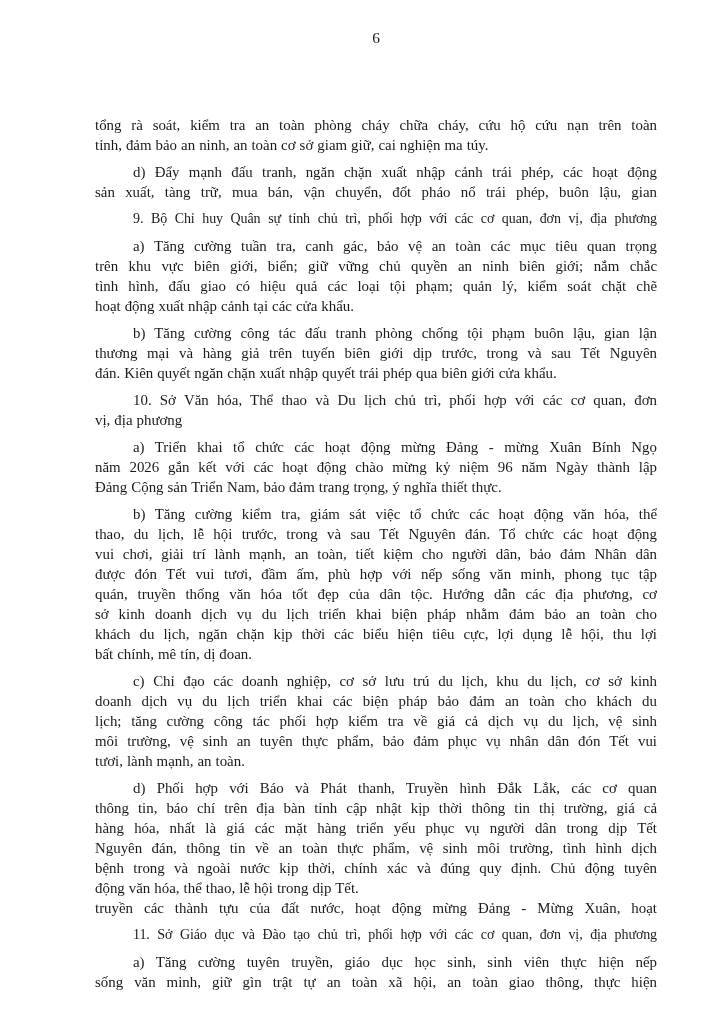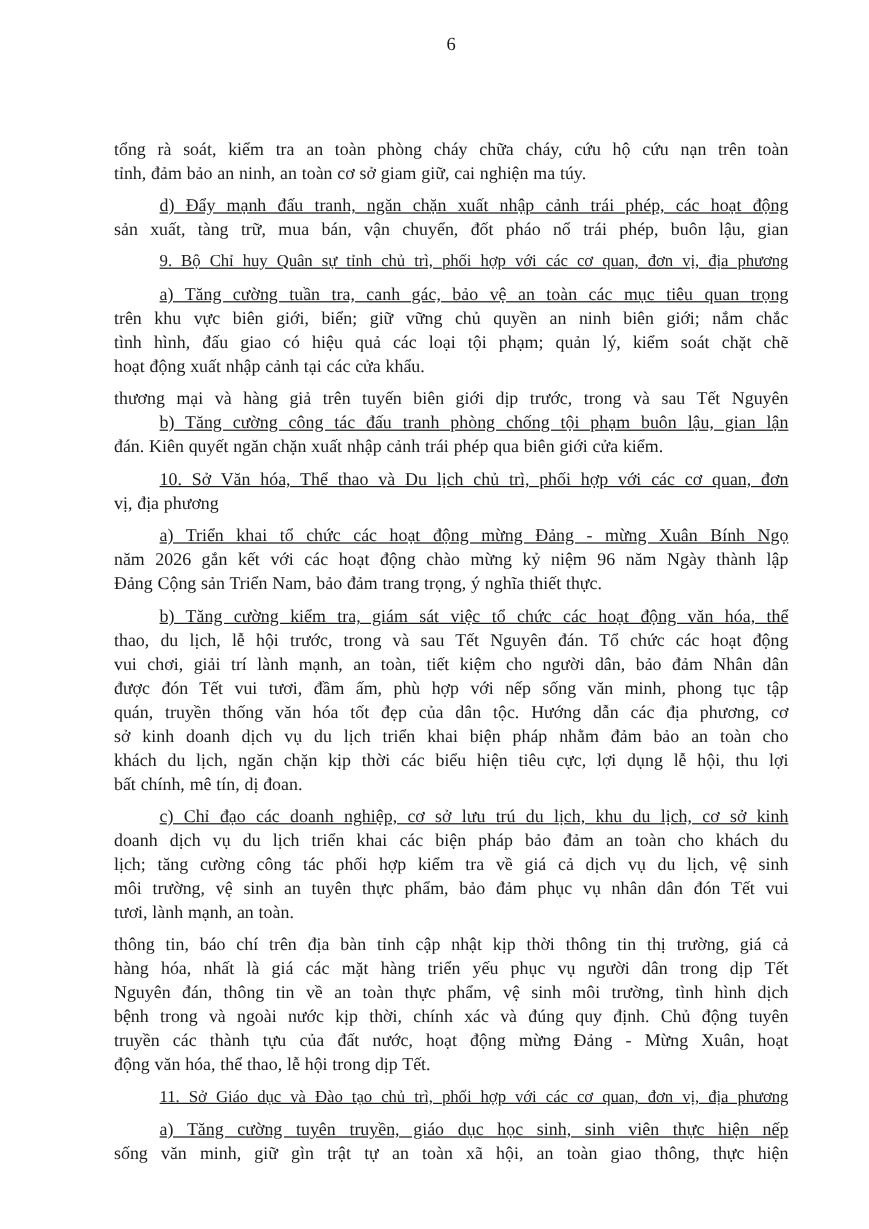--- a/index.html
+++ b/index.html
@@ -44,21 +44,20 @@
     height: 20px;
     text-align: justify;
     text-align-last: justify;
     word-spacing: 0.02em;
   }
   .line.last {
     text-align-last: left;
   }
   .line.indent {
     text-indent: 38px;
-    text-decoration: underline;
   }
   .paragraph.compact .line {
     font-size: 14px;
     letter-spacing: -0.1px;
   }
 </style>
 </head>
 <body>
 
 <div class="page">
@@ -75,23 +74,23 @@
       <div class="paragraph compact">
         <div class="line indent">9. Bộ Chỉ huy Quân sự tỉnh chủ trì, phối hợp với các cơ quan, đơn vị, địa phương</div>
       </div>
       <div class="paragraph">
         <div class="line indent">a) Tăng cường tuần tra, canh gác, bảo vệ an toàn các mục tiêu quan trọng</div>
         <div class="line">trên khu vực biên giới, biển; giữ vững chủ quyền an ninh biên giới; nắm chắc</div>
         <div class="line">tình hình, đấu giao có hiệu quả các loại tội phạm; quản lý, kiểm soát chặt chẽ</div>
         <div class="line last">hoạt động xuất nhập cảnh tại các cửa khẩu.</div>
       </div>
       <div class="paragraph">
+        <div class="line indent">b) Tăng cường công tác đấu tranh phòng chống tội phạm buôn lậu, gian lận</div>
         <div class="line">thương mại và hàng giả trên tuyến biên giới dịp trước, trong và sau Tết Nguyên</div>
-        <div class="line indent">b) Tăng cường công tác đấu tranh phòng chống tội phạm buôn lậu, gian lận</div>
-        <div class="line last">đán. Kiên quyết ngăn chặn xuất nhập cảnh trái phép qua biên giới cửa kiểm.</div>
+        <div class="line last">đán. Kiên quyết ngăn chặn xuất nhập quyết trái phép qua biên giới cửa khẩu.</div>
       </div>
       <div class="paragraph">
         <div class="line indent">10. Sở Văn hóa, Thể thao và Du lịch chủ trì, phối hợp với các cơ quan, đơn</div>
         <div class="line last">vị, địa phương</div>
       </div>
       <div class="paragraph">
         <div class="line indent">a) Triển khai tổ chức các hoạt động mừng Đảng - mừng Xuân Bính Ngọ</div>
         <div class="line">năm 2026 gắn kết với các hoạt động chào mừng kỷ niệm 96 năm Ngày thành lập</div>
         <div class="line last">Đảng Cộng sản Triển Nam, bảo đảm trang trọng, ý nghĩa thiết thực.</div>
       </div>
@@ -106,26 +105,27 @@
         <div class="line last">bất chính, mê tín, dị đoan.</div>
       </div>
       <div class="paragraph">
         <div class="line indent">c) Chỉ đạo các doanh nghiệp, cơ sở lưu trú du lịch, khu du lịch, cơ sở kinh</div>
         <div class="line">doanh dịch vụ du lịch triển khai các biện pháp bảo đảm an toàn cho khách du</div>
         <div class="line">lịch; tăng cường công tác phối hợp kiểm tra về giá cả dịch vụ du lịch, vệ sinh</div>
         <div class="line">môi trường, vệ sinh an tuyên thực phẩm, bảo đảm phục vụ nhân dân đón Tết vui</div>
         <div class="line last">tươi, lành mạnh, an toàn.</div>
       </div>
       <div class="paragraph">
+        <div class="line indent">d) Phối hợp với Báo và Phát thanh, Truyền hình Đắk Lắk, các cơ quan</div>
         <div class="line">thông tin, báo chí trên địa bàn tỉnh cập nhật kịp thời thông tin thị trường, giá cả</div>
         <div class="line">hàng hóa, nhất là giá các mặt hàng triển yếu phục vụ người dân trong dịp Tết</div>
         <div class="line">Nguyên đán, thông tin về an toàn thực phẩm, vệ sinh môi trường, tình hình dịch</div>
         <div class="line">bệnh trong và ngoài nước kịp thời, chính xác và đúng quy định. Chủ động tuyên</div>
+        <div class="line last">động văn hóa, thể thao, lễ hội trong dịp Tết.</div>
         <div class="line">truyền các thành tựu của đất nước, hoạt động mừng Đảng - Mừng Xuân, hoạt</div>
-        <div class="line last">động văn hóa, thể thao, lễ hội trong dịp Tết.</div>
       </div>
       <div class="paragraph compact">
         <div class="line indent">11. Sở Giáo dục và Đào tạo chủ trì, phối hợp với các cơ quan, đơn vị, địa phương</div>
       </div>
       <div class="paragraph">
         <div class="line indent">a) Tăng cường tuyên truyền, giáo dục học sinh, sinh viên thực hiện nếp</div>
         <div class="line">sống văn minh, giữ gìn trật tự an toàn xã hội, an toàn giao thông, thực hiện</div>
       </div>
     </div>
 </div>

